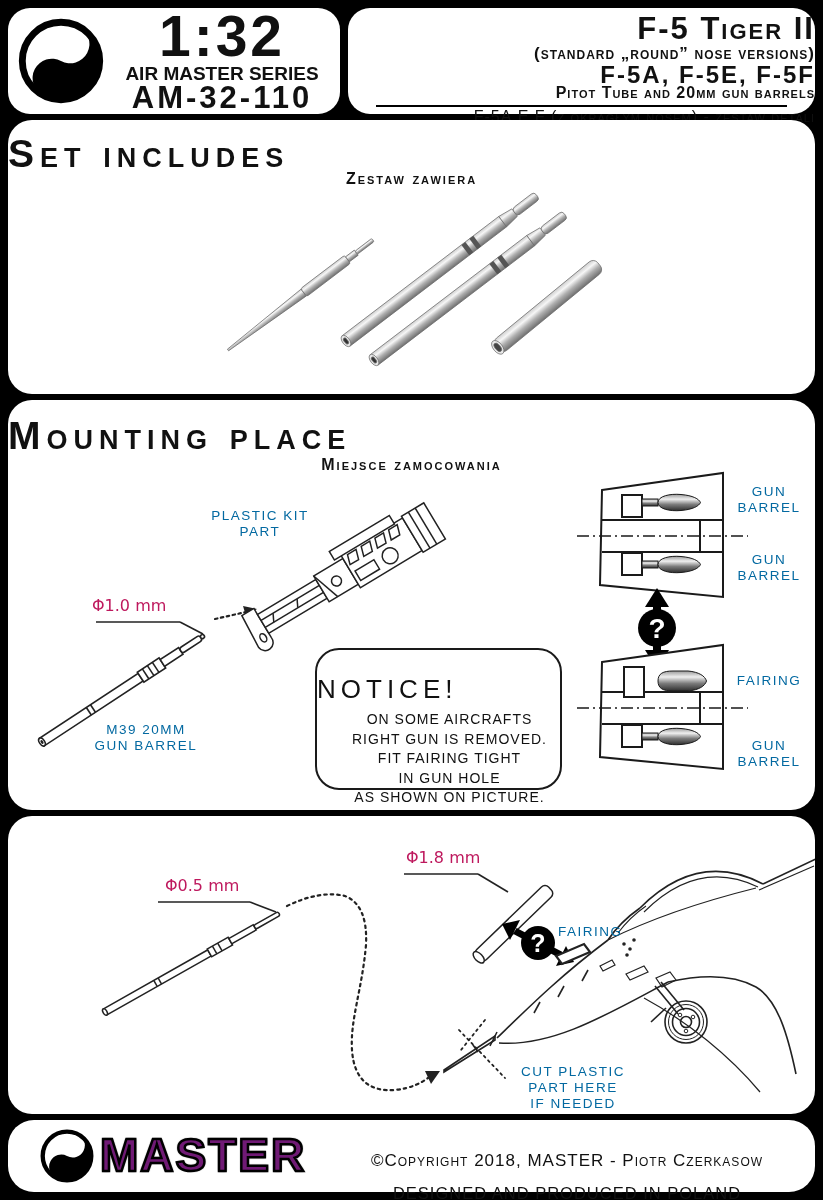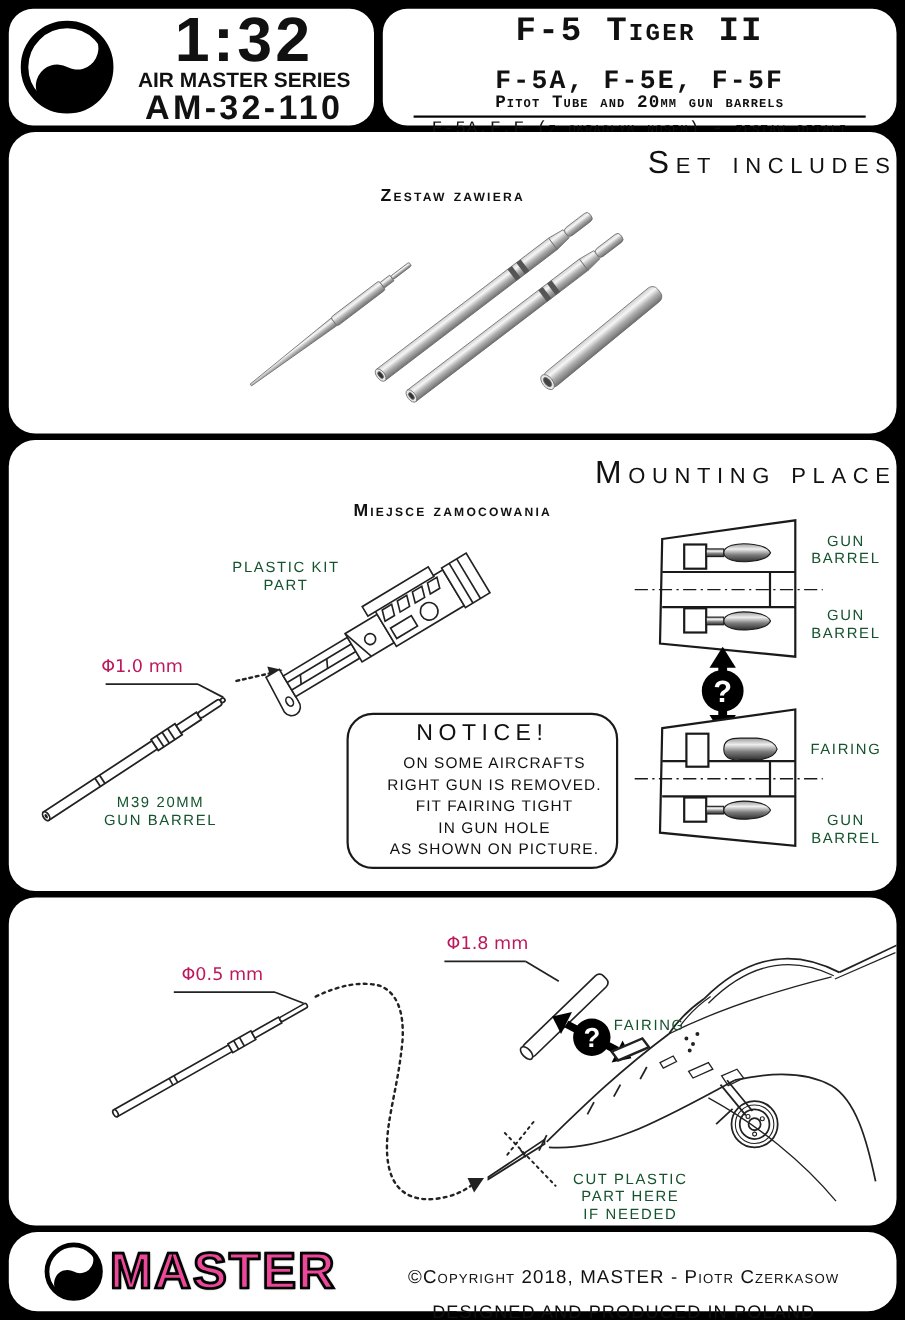--- a/index.html
+++ b/index.html
@@ -11,67 +11,68 @@
   .sc{font-variant:small-caps;}
   .ctr{text-align:center;}
   svg{position:absolute;left:0;top:0;}
 
   
   #hdr-left{left:8px;top:8px;width:332px;height:106px;border-radius:22px;}
   #hdr-right{left:348px;top:8px;width:467px;height:106px;border-radius:22px;}
   .scale-txt{left:100px;top:0px;width:228px;font-size:57px;font-weight:bold;letter-spacing:3px;text-align:center;line-height:56px;}
   .series-txt{left:96px;top:55px;width:236px;font-size:19px;font-weight:bold;text-align:center;letter-spacing:0px;}
   .code-txt{left:96px;top:72px;width:236px;font-size:31px;font-weight:bold;letter-spacing:3px;text-align:center;}
-  .prod{width:467px;text-align:center;font-family:Liberation Mono, monospace;}
+  .prod{width:467px;text-align:right;}
   .prod-title{top:3px;font-size:31px;font-weight:bold;letter-spacing:2px;}
   .prod-sub{top:36px;font-size:17px;font-weight:bold;letter-spacing:1px;}
   .prod-var{top:53px;font-size:24px;font-weight:bold;letter-spacing:2px;}
   .prod-desc{top:76px;font-size:16px;font-weight:bold;letter-spacing:1px;}
   .prod-hr{left:28px;top:97px;width:411px;border-top:2px solid #000;}
   .prod-pl{top:84px;font-size:16px;letter-spacing:1px;position:relative;}
   #hdr-right .prod-pl{top:100px;}
 
   
   #set-box{left:8px;top:120px;width:807px;height:274px;}
   #mount-box{left:8px;top:400px;width:807px;height:410px;}
   #pitot-box{left:8px;top:816px;width:807px;height:298px;}
   #footer-box{left:8px;top:1120px;width:807px;height:72px;border-radius:26px;}
 
-  .sec-title{width:100%;text-align:right;font-weight:normal;font-size:29px;letter-spacing:6px;}
+  .sec-title{width:100%;text-align:left;font-weight:bold;font-size:39px;letter-spacing:6px;}
   .sec-sub{width:100%;text-align:center;font-weight:bold;font-size:16px;letter-spacing:2px;}
 
-  .lbl{font-size:13.5px;letter-spacing:1.5px;line-height:16px;color:#14532d;}
+  .lbl{font-size:13.5px;letter-spacing:1.5px;line-height:16px;color:#0369a1;}
   .dim{font-size:16px;font-family:"DejaVu Sans",sans-serif;color:#be185d;}
 
   #notice{left:307px;top:248px;width:243px;height:138px;border:2px solid #1a1a1a;border-radius:24px;background:#fff;}
-  .notice-title{width:100%;text-align:center;margin-top:5px;font-size:21px;letter-spacing:5px;}
+  .notice-title{width:100%;text-align:left;margin-top:24px;font-size:26px;letter-spacing:5px;}
   .notice-body{width:100%;text-align:center;margin-top:5px;font-size:14px;letter-spacing:1px;line-height:19.5px;margin-left:11px;}
 
   
-  .brand-txt{left:92px;top:8px;font-size:46px;font-weight:bold;letter-spacing:2px;color:#ec4899;
+  .brand-txt{left:92px;top:8px;font-size:46px;font-weight:bold;letter-spacing:2px;color:#701a75;
              -webkit-text-stroke:2.5px #000;text-shadow:0 0 2px #000,0 0 2px #000;}
   .site-txt{left:318px;top:1px;width:482px;text-align:center;font-size:27px;font-weight:bold;letter-spacing:1px;}
   .copy-txt{left:318px;top:31px;width:482px;text-align:center;font-size:17px;letter-spacing:1px;}
   .origin-txt{left:318px;top:64px;width:482px;text-align:center;font-size:16.5px;letter-spacing:1px;}
 </style>
 </head>
 <body>
 
 <section class="box" id="hdr-left">
   <svg class="abs" style="left:10px;top:10px" width="86" height="86" viewBox="0 0 100 100">
     <circle cx="50" cy="50" r="45" fill="#fff" stroke="#000" stroke-width="8"></circle>
     <path d="M50,5 a45,45 0 0 1 0,90 a22.5,22.5 0 0 1 0,-45 a22.5,22.5 0 0 0 0,-45 Z" fill="#000" transform="rotate(28 50 50)"></path>
   </svg>
   <div class="abs scale-txt">1:32</div>
   <div class="abs series-txt">AIR MASTER SERIES</div>
   <div class="abs code-txt">AM-32-110</div>
 </section>
 
 <section class="box" id="hdr-right">
   <div class="abs prod prod-title sc">F-5 Tiger II</div>
+  <div class="abs prod prod-sub sc">(standard „round” nose versions)</div>
   <div class="abs prod prod-var">F-5A, F-5E, F-5F</div>
   <div class="abs prod prod-desc sc">Pitot Tube and 20mm gun barrels</div>
   <div class="abs prod-hr"></div>
   <div class="abs prod prod-pl sc">F-5A,E,F (z okrągłym nosem) - zestaw detali</div>
 </section>
 
 <section class="box" id="set-box">
   <svg width="807" height="274" viewBox="0 0 807 274">
     <defs>
       <linearGradient id="met" x1="0" y1="0" x2="0" y2="1">

